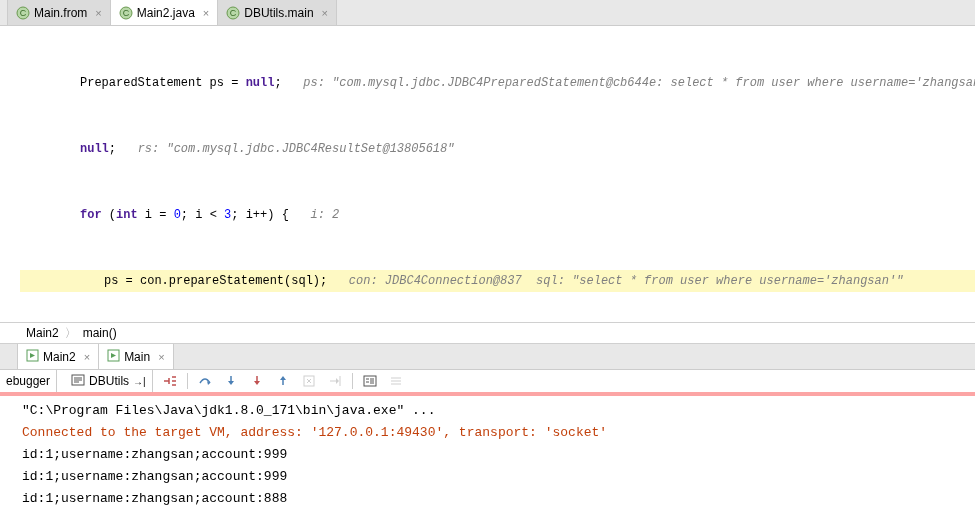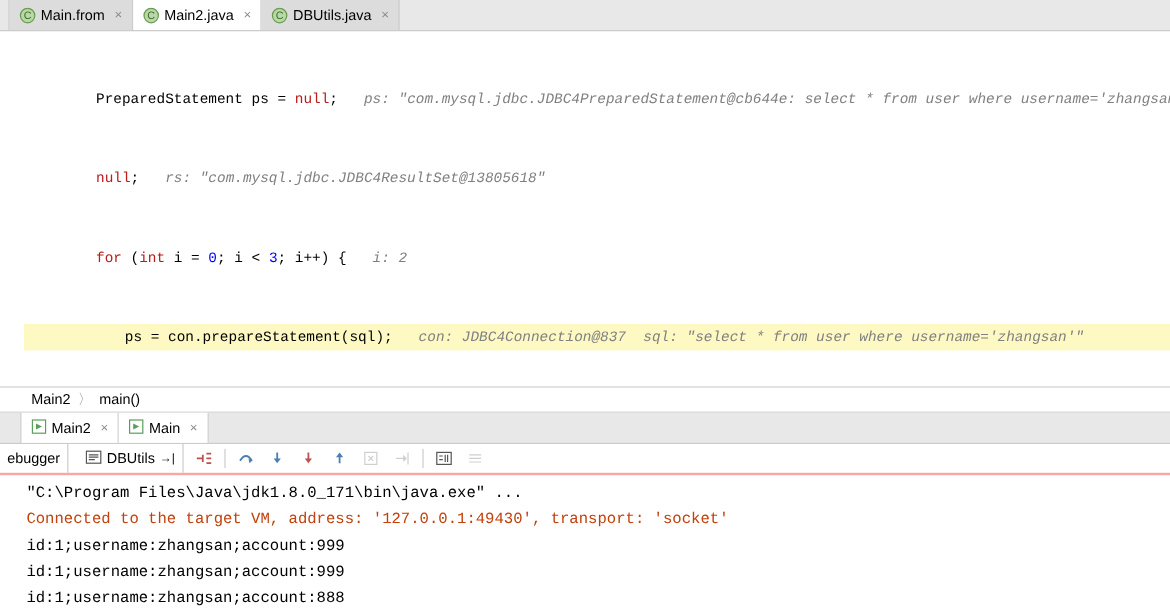--- a/index.html
+++ b/index.html
@@ -6,29 +6,29 @@
   body { font-family:"Segoe UI",Arial,sans-serif; font-size:12px; background:#fff; width:975px; height:510px; overflow:hidden; position:relative; }
   .tabs { display:flex; height:26px; background:#e8e8e8; border-bottom:1px solid #ccc; align-items:stretch; }
   .tab-sliver { width:8px; border-right:1px solid #ccc; }
   .tab { display:flex; align-items:center; padding:0 8px; border-right:1px solid #ccc; background:#dcdcdc; gap:4px; cursor:pointer; }
   .tab.active { background:#fff; }
   .tab .ficon { width:14px; height:14px; display:flex; align-items:center; justify-content:center; }
   .tab .close { color:#888; font-size:11px; margin-left:4px; }
   .editor { font-family:"Courier New",monospace; font-size:12px; line-height:22px; padding-left:20px; padding-top:2px; white-space:pre; overflow:hidden; height:296px; position:relative; }
   .code-line { height:22px; display:flex; align-items:center; padding-left:60px; }
   .hl-pink { background:#fef9c3; }
-  .kw { color:#b91c1c; font-weight:normal; }
+  .kw { color:#4c1d95; font-weight:bold; }
   .num { color:#0000ff; }
   .cmt { color:#808080; font-style:italic; }
   .breadcrumb { height:22px; border-top:1px solid #d0d0d0; border-bottom:1px solid #d0d0d0; display:flex; align-items:center; padding-left:26px; font-size:12px; gap:6px; }
   .angle { color:#999; }
   .dbg-tabs { height:26px; background:#e8e8e8; border-bottom:1px solid #ccc; display:flex; align-items:stretch; }
   .dbg-tab { display:flex; align-items:center; padding:0 8px; border-right:1px solid #ccc; gap:4px; background:#fff; }
   .dbg-tab .close { color:#888; font-size:11px; margin-left:4px; }
-  .toolbar { height:26px; border-bottom:2px solid #fca5a5; display:flex; align-items:center; padding-left:0; gap:8px; }
+  .toolbar { height:26px; border-bottom:4px solid #fca5a5; display:flex; align-items:center; padding-left:0; gap:8px; }
   .tseg { display:flex; align-items:center; height:100%; padding:0 6px; border-right:1px solid #ccc; gap:4px; }
   .tbtn { width:18px; height:18px; display:flex; align-items:center; justify-content:center; cursor:pointer; }
   .console-out { font-family:"Courier New",monospace; font-size:13px; line-height:22px; padding:4px 0 0 22px; }
   .console-out .blue { color:#c2410c; }
   .mini-svg { display:block; }
 </style>
 </head>
 <body>
 
 <div class="tabs">
@@ -53,21 +53,21 @@
     <span>Main2.java</span>
     <span class="close">×</span>
   </div>
   <div class="tab">
     <span class="ficon">
       <svg width="14" height="14" class="mini-svg">
           <circle cx="7" cy="7" r="6" fill="#b8d8a8" stroke="#6a9950"></circle>
           <text x="7" y="10" font-size="9" text-anchor="middle" fill="#3a6b2a" font-family="Arial">C</text>
         </svg>
     </span>
-    <span>DBUtils.java</span>
+    <span>DBUtils.main</span>
     <span class="close">×</span>
   </div>
 </div>
 
 <div class="editor">
   <div class="code-line"><span>PreparedStatement ps = </span><span class="kw">null</span><span>;   </span><span class="cmt">ps: "com.mysql.jdbc.JDBC4PreparedStatement@cb644e: select * from user where username='zhangsan'"</span></div>
   <div class="code-line"><span class="kw">null</span><span>;   </span><span class="cmt">rs: "com.mysql.jdbc.JDBC4ResultSet@13805618"</span></div>
   <div class="code-line"><span class="kw">for</span><span> (</span><span class="kw">int</span><span> i = </span><span class="num">0</span><span>; i &lt; </span><span class="num">3</span><span>; i++) {   </span><span class="cmt">i: 2</span></div>
   <div class="code-line hl-pink" style="padding-left:84px;"><span>ps = con.prepareStatement(sql);   </span><span class="cmt">con: JDBC4Connection@837  sql: "select * from user where username='zhangsan'"</span></div>
   

